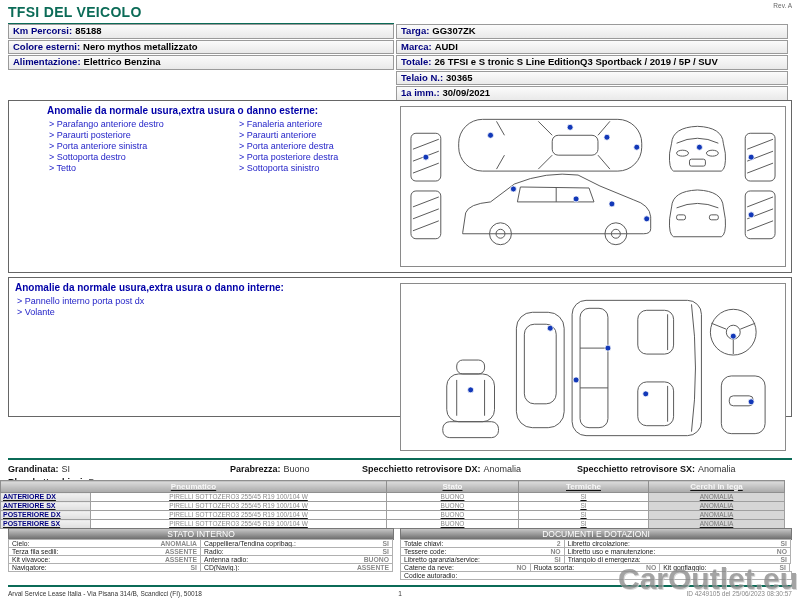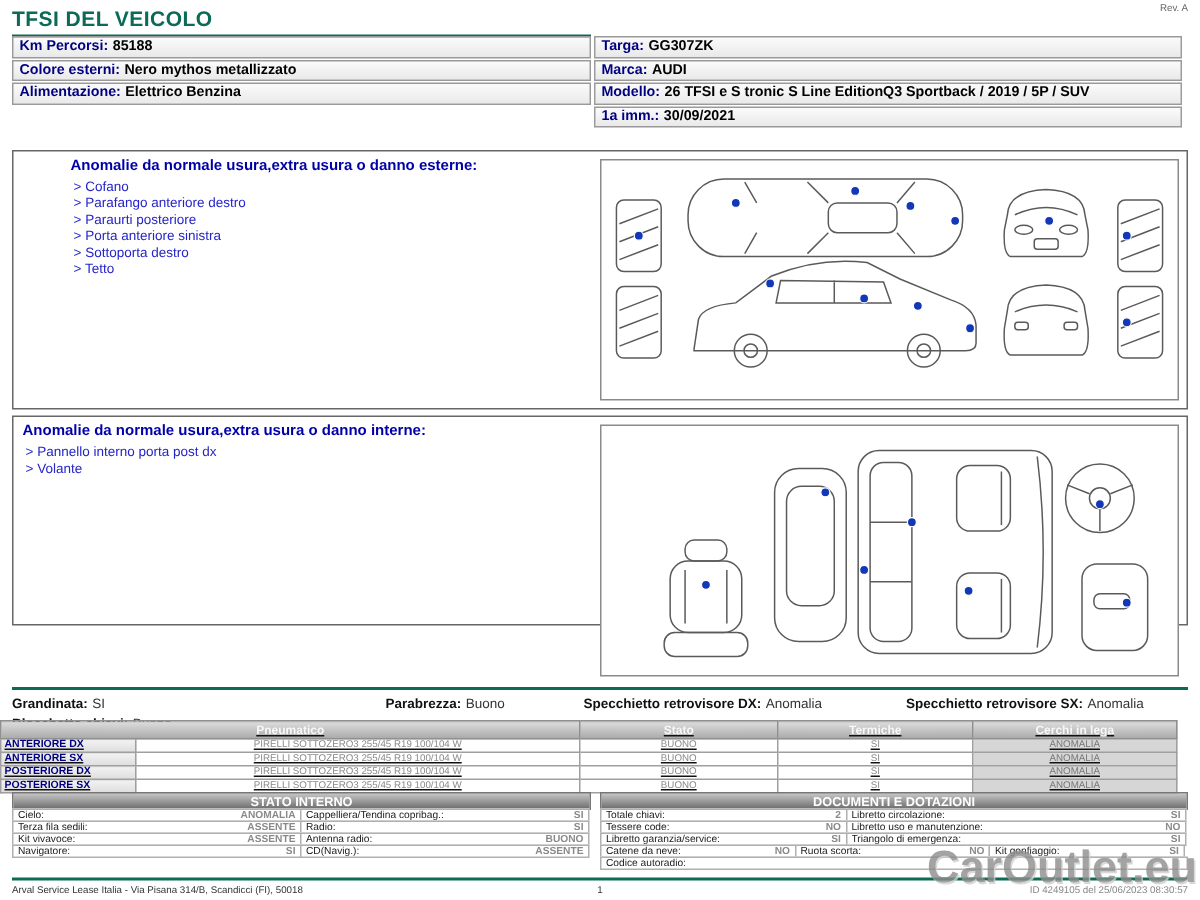--- a/index.html
+++ b/index.html
@@ -33,37 +33,37 @@
   .anom-item { color: #2424c8; font-size: 9px; line-height: 11px; padding-left: 2px; }
   .anom-item::before { content: "> "; }
   .diagram { position: absolute; top: 5px; right: 5px; width: 386px; border: 1px solid #8a8a8a; background: #fff; }
   #diag-ext { height: 161px; } #diag-int { height: 168px; }
   .diagram svg { display: block; width: 100%; height: 100%; }
 
   
   .summary { left: 8px; top: 458px; width: 784px; border-top: 2px solid #0b6b57; padding-top: 4px; font-size: 9px; }
   .sum-row { display: flex; margin-bottom: 3px; }
   .sl { font-weight: bold; color: #111; } .sv { color: #333; margin-left: 3px; }
-  .sp1 { width: 222px; } .sp2 { width: 132px; margin-left: 27px; } .sp3 { width: 215px; } .sp4 { flex: 1; }
+  .sp1 { width: 222px; } .sp2 { width: 132px; } .sp3 { width: 215px; } .sp4 { flex: 1; }
 
   
   .tires { left: 0; top: 480px; width: 784px; border-collapse: collapse; table-layout: fixed; text-decoration: underline; }
   .tires th { background: linear-gradient(#dcdcdc, #a9a9a9); color: #f8f8f8; font-size: 8px; font-weight: bold;
               border: 1px solid #8f8f8f; padding: 1px 2px; height: 11px; }
   .tires td { border: 1px solid #9f9f9f; font-size: 6.5px; color: #8a8a8a; text-align: center;
               padding: 0 2px; height: 9px; line-height: 8px; }
   td.pos { text-align: left; color: #000080; font-weight: bold; font-size: 7px;
            background: linear-gradient(#f1f1f1, #dedede); }
   td.cerchi { background: #d6d6d6; color: #777; }
 
   
   .btable { top: 528px; position: absolute; }
   #tbl-left { left: 8px; width: 386px; }
   #tbl-right { left: 400px; width: 392px; }
-  .bhdr { background: linear-gradient(#c6c6c6, #6f6f6f); color: #fff; font-weight: bold; text-align: center;
+  .bhdr { background: linear-gradient(#c6c6c6, #6f6f6f); color: #fff; font-weight: normal; text-align: center;
           font-size: 8.5px; border: 1px solid #777; height: 12px; line-height: 11px; }
   .brow { display: flex; }
   .bpair { display: flex; justify-content: space-between; align-items: center; border: 1px solid #b0b0b0;
            margin: -1px 0 0 0; height: 9px; padding: 0 3px; font-size: 6.8px; background: #fff; }
   .bpair + .bpair { margin-left: -1px; }
   .bl { color: #1a1a1a; white-space: nowrap; overflow: hidden; }
   .bv { color: #8a8a8a; font-weight: bold; margin-left: 3px; }
   .w50 { flex: 0 0 50%; } .w42 { flex: 0 0 42%; } .w58 { flex: 0 0 58%; }
   .w33 { flex: 0 0 33.333%; } .w100 { flex: 0 0 100%; }
 
@@ -95,37 +95,46 @@
 </div>
 
 <div class="abs info-col" id="info-right">
   <div class="info-row">
     <span class="lbl">Targa:</span><span class="val">GG307ZK</span>
   </div>
   <div class="info-row">
     <span class="lbl">Marca:</span><span class="val">AUDI</span>
   </div>
   <div class="info-row">
-    <span class="lbl">Modello:</span><span class="val">26 TFSI e S tronic S Line EditionQ3 Sportback / 2019 / 5P / SUV</span>
+    <span class="lbl">Totale:</span><span class="val">26 TFSI e S tronic S Line EditionQ3 Sportback / 2019 / 5P / SUV</span>
+  </div>
+  <div class="info-row">
+    <span class="lbl">Telaio N.:</span><span class="val">30365</span>
   </div>
   <div class="info-row">
     <span class="lbl">1a imm.:</span><span class="val">30/09/2021</span>
   </div>
 </div>
 
 <div class="anom-box" id="box-ext">
   <div class="anom-title">Anomalie da normale usura,extra usura o danno esterne:</div>
   <div class="anom-cols">
     <div class="anom-col">
-      <div class="anom-item">Cofano</div>
       <div class="anom-item">Parafango anteriore destro</div>
       <div class="anom-item">Paraurti posteriore</div>
       <div class="anom-item">Porta anteriore sinistra</div>
       <div class="anom-item">Sottoporta destro</div>
       <div class="anom-item">Tetto</div>
+    </div>
+    <div class="anom-col">
+      <div class="anom-item">Fanaleria anteriore</div>
+      <div class="anom-item">Paraurti anteriore</div>
+      <div class="anom-item">Porta anteriore destra</div>
+      <div class="anom-item">Porta posteriore destra</div>
+      <div class="anom-item">Sottoporta sinistro</div>
     </div>
   </div>
   <div class="diagram" id="diag-ext">
     <svg viewBox="0 0 386 159">
       <g stroke="#5a5a5a" fill="none" stroke-width="1">
         <g>
           <rect x="10" y="26" width="30" height="48" rx="5"></rect>
           <path d="M12 42 L38 32 M12 54 L38 44 M12 66 L38 56"></path>
           <rect x="10" y="84" width="30" height="48" rx="5"></rect>
           <path d="M12 100 L38 90 M12 112 L38 102 M12 124 L38 114"></path>

